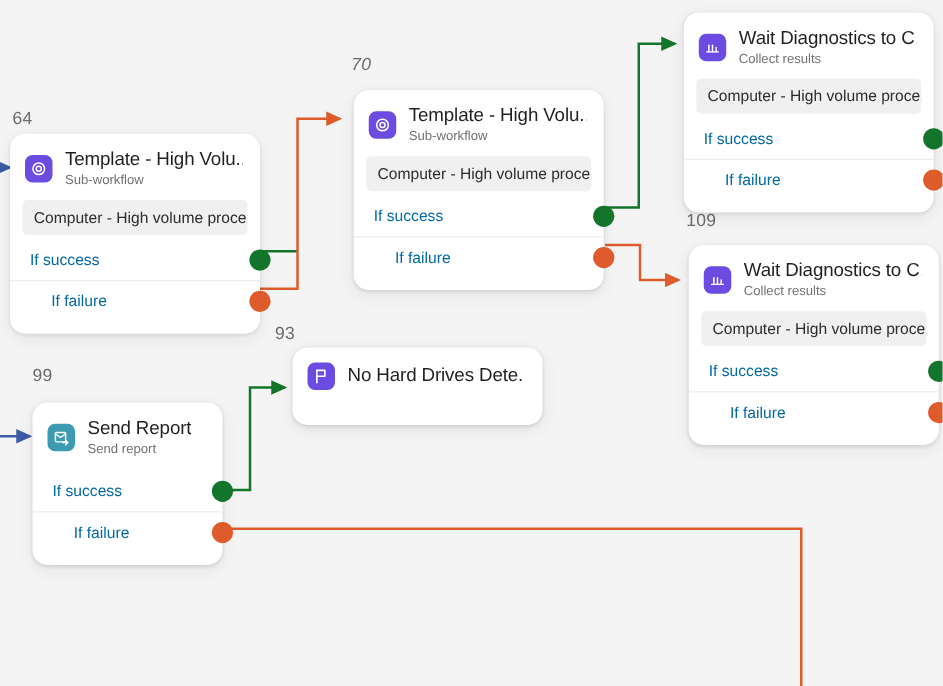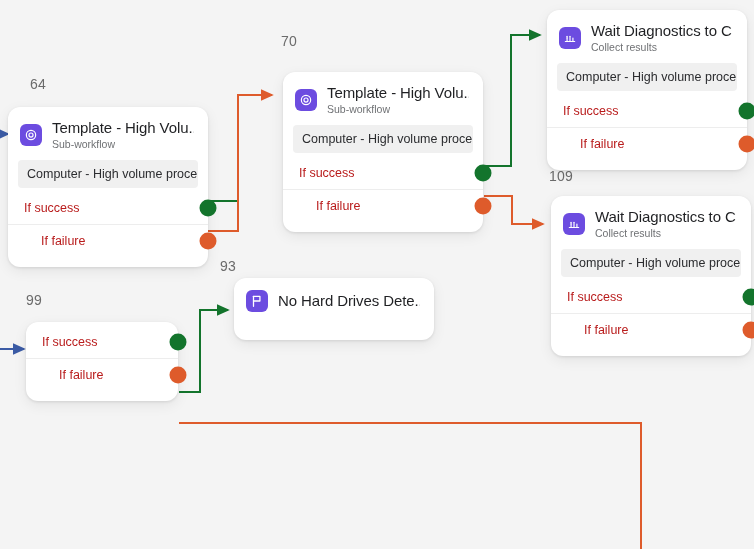--- a/index.html
+++ b/index.html
@@ -88,21 +88,21 @@
     white-space: nowrap;
     overflow: hidden;
   }
   .node-chip.success {
     background: #e8f2e9;
   }
   .port-row {
     position: relative;
     padding: 9px 10px 9px 16px;
     font-size: 12.5px;
-    color: #b91c1c;
+    color: #0369a1;
     white-space: nowrap;
   }
   .port-row + .port-row {
     border-top: 1px solid #ededed;
     padding-left: 33px;
   }
   .port-row.first {
     margin-top: 4px;
   }
   .dot {
@@ -162,22 +162,22 @@
 
     <g>
       <path d="M 179 392 L 200 392 L 200 310 L 228 310" stroke="#13742c" stroke-width="2" fill="none" marker-end="url(#arrow-green)"></path>
     </g>
 
     <g>
       <path d="M 179 423 L 641 423 L 641 556" stroke="#de5b2b" stroke-width="2" fill="none"></path>
     </g>
   </svg>
 
-  <div class="node-num" style="left:10px; top:76px;margin-left:20px;">64</div>
-  <div class="node-num" style="left:281px; top:33px;">70</div>
+  <div class="node-num" style="left:10px; top:86px;">64</div>
+  <div class="node-num" style="left:281px; top:43px;font-style:italic;">70</div>
   <div class="node-num" style="left:549px; top:168px;">109</div>
   <div class="node-num" style="left:220px; top:258px;">93</div>
   <div class="node-num" style="left:26px; top:292px;">99</div>
 
   <div class="node" style="left:8px; top:107px; width:200px;">
     <div class="node-head">
       <span class="node-icon" style="background:#6c4ce0;">
         <svg width="14" height="14" viewBox="0 0 24 24" fill="none" stroke="#ffffff" stroke-width="2">
           <circle cx="12" cy="12" r="8"></circle>
           <circle cx="12" cy="12" r="3.5"></circle>
@@ -291,20 +291,34 @@
       </span>
       <span class="node-titles">
         <span class="node-title">No Hard Drives Dete...</span>
       </span>
     </div>
     <div class="spacer"></div>
     <div class="spacer"></div>
   </div>
 
   <div class="node" style="left:26px; top:322px; width:152px;">
+    <div class="node-head">
+      <span class="node-icon" style="background:#3c9bb0;">
+        <svg width="14" height="14" viewBox="0 0 24 24" fill="none" stroke="#ffffff" stroke-width="2" stroke-linecap="round" stroke-linejoin="round">
+          <rect x="4" y="5" width="14" height="13" rx="1.5"></rect>
+          <path d="M4 7 l7 5 l7 -5"></path>
+          <path d="M14 19 h7"></path>
+          <path d="M18 16 l3 3 l-3 3"></path>
+        </svg>
+      </span>
+      <span class="node-titles">
+        <span class="node-title">Send Report</span>
+        <span class="node-sub">Send report</span>
+      </span>
+    </div>
     <div class="port-row first">
       <span>If success</span>
       <span class="dot green"></span>
     </div>
     <div class="port-row">
       <span>If failure</span>
       <span class="dot orange"></span>
     </div>
     <div class="spacer"></div>
   </div>

